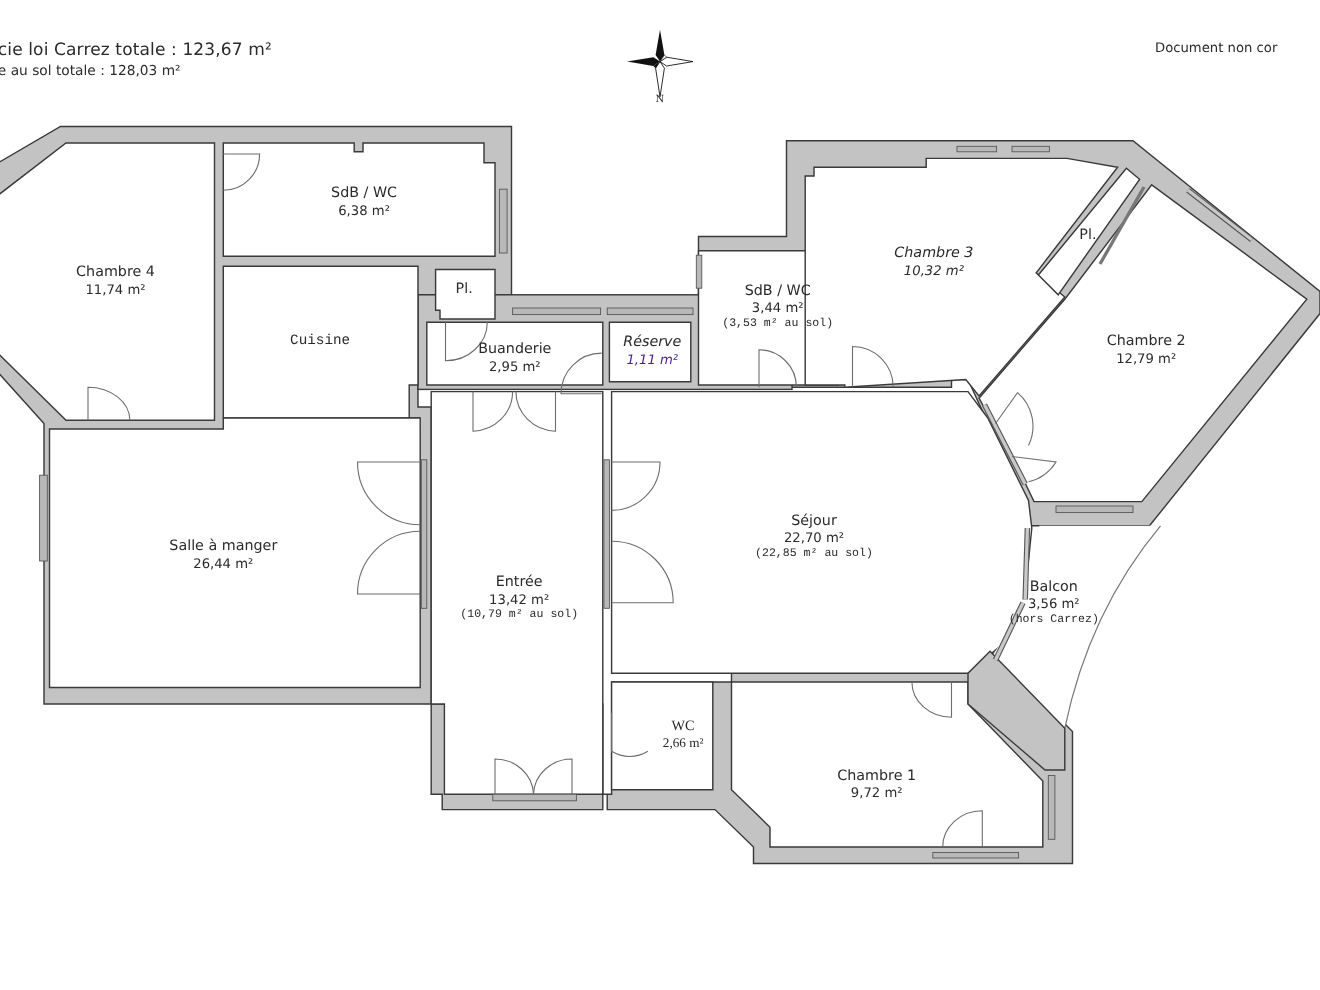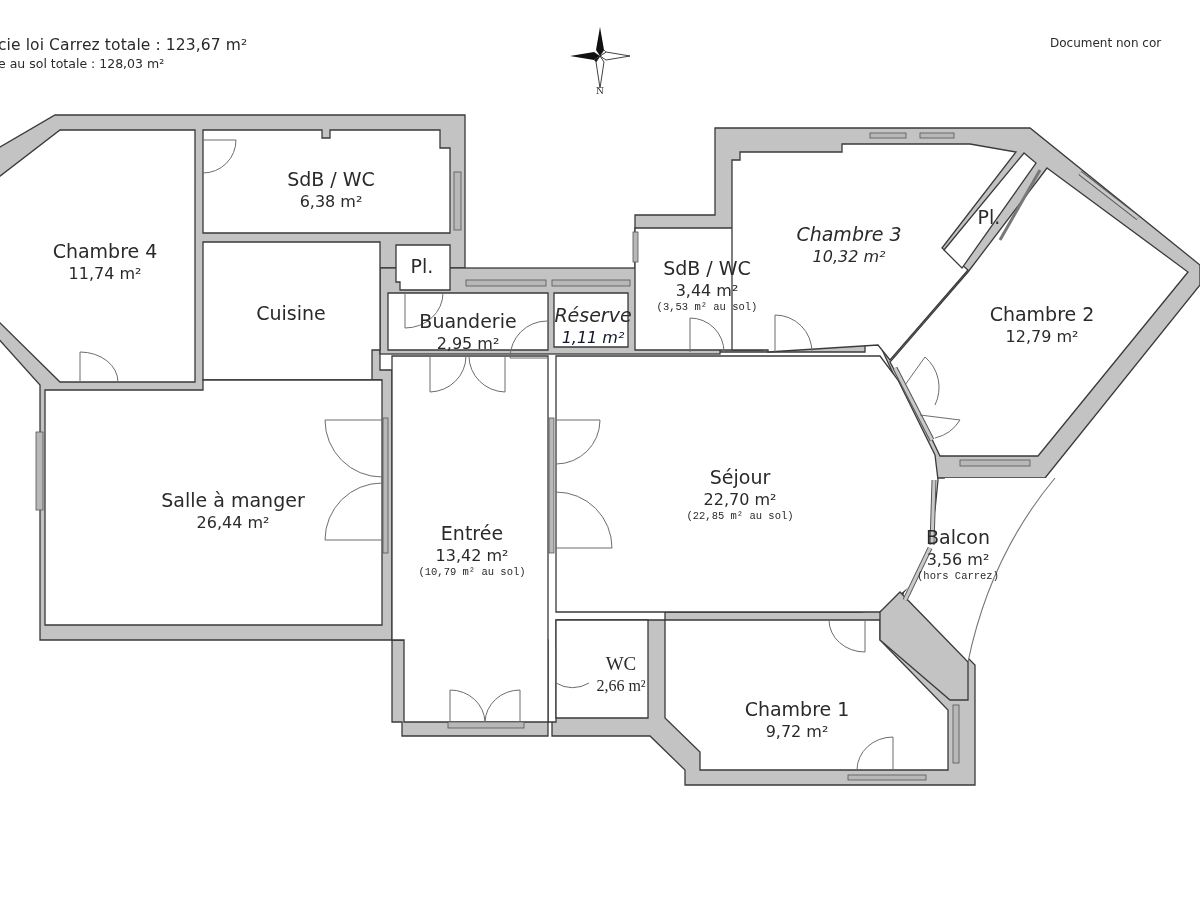--- a/index.html
+++ b/index.html
@@ -8,22 +8,22 @@
   .hdr-line1 { font-size: 15.5px; letter-spacing: 0.1px; white-space: nowrap; }
   .hdr-line2 { font-size: 12.5px; margin-top: 2px; white-space: nowrap; }
   .hdr-right { position: absolute; left: 1050px; top: 36px; font-size: 12px; white-space: nowrap; }
   svg.plan { position: absolute; left: 0; top: 0; }
   .wall { fill: #c3c3c3; stroke: #3a3a3a; stroke-width: 1.3; stroke-linejoin: miter; }
   .room { fill: #ffffff; stroke: #3a3a3a; stroke-width: 1.3; }
   .door { fill: none; stroke: #6d6d6d; stroke-width: 1; }
   .winbar { fill: #b8b8b8; stroke: #555; stroke-width: 0.8; }
   .balcony-edge { fill: none; stroke: #777; stroke-width: 1.1; }
   .rlabel { position: absolute; text-align: center; transform: translateX(-50%); white-space: nowrap; line-height: 1.25; }
-  .rname { font-size: 19px; }
-  .rarea { font-size: 16px; }
+  .rname { font-size: 13px; }
+  .rarea { font-size: 12px; }
   .rsub { font-size: 10.5px; font-family: Liberation Mono, monospace; }
   .compass-n { position: absolute; left: 596px; top: 86px; font-size: 9px; font-family: "DejaVu Serif", serif; }
 </style>
 </head>
 <body>
 
 <div class="hdr-left">
   <div class="hdr-line1">cie loi Carrez totale :  123,67 m²</div>
   <div class="hdr-line2">e au sol totale :  128,03 m²</div>
 </div>
@@ -125,51 +125,51 @@
 <div class="compass-n">N</div>
 
 <div class="rlabel" style="left:105px; top:240px;">
   <div class="rname">Chambre 4</div>
   <div class="rarea">11,74 m²</div>
 </div>
 <div class="rlabel" style="left:331px; top:168px;">
   <div class="rname">SdB / WC</div>
   <div class="rarea">6,38 m²</div>
 </div>
-<div class="rlabel" style="left:291px; top:302px;">
+<div class="rlabel" style="left:291px; top:302px;font-family:Liberation Mono, monospace;">
   <div class="rname">Cuisine</div>
 </div>
 <div class="rlabel" style="left:422px; top:255px;">
   <div class="rname">Pl.</div>
 </div>
 <div class="rlabel" style="left:468px; top:310px;">
   <div class="rname">Buanderie</div>
   <div class="rarea">2,95 m²</div>
 </div>
 <div class="rlabel" style="left:593px; top:304px;font-style:italic;">
   <div class="rname">Réserve</div>
-  <div class="rarea" style="color:#0f172a;">1,11 m²</div>
+  <div class="rarea" style="color:#4c1d95;">1,11 m²</div>
 </div>
 <div class="rlabel" style="left:707px; top:257px;">
   <div class="rname">SdB / WC</div>
   <div class="rarea">3,44 m²</div>
   <div class="rsub">(3,53 m² au sol)</div>
 </div>
 <div class="rlabel" style="left:849px; top:223px;font-style:italic;">
   <div class="rname">Chambre 3</div>
   <div class="rarea">10,32 m²</div>
 </div>
 <div class="rlabel" style="left:989px; top:206px;">
   <div class="rname">Pl.</div>
 </div>
 <div class="rlabel" style="left:1042px; top:303px;">
   <div class="rname">Chambre 2</div>
   <div class="rarea">12,79 m²</div>
 </div>
-<div class="rlabel" style="left:203px; top:489px;margin-left:30px;">
+<div class="rlabel" style="left:203px; top:489px;">
   <div class="rname">Salle à manger</div>
   <div class="rarea">26,44 m²</div>
 </div>
 <div class="rlabel" style="left:472px; top:522px;">
   <div class="rname">Entrée</div>
   <div class="rarea">13,42 m²</div>
   <div class="rsub">(10,79 m² au sol)</div>
 </div>
 <div class="rlabel" style="left:740px; top:466px;">
   <div class="rname">Séjour</div>

